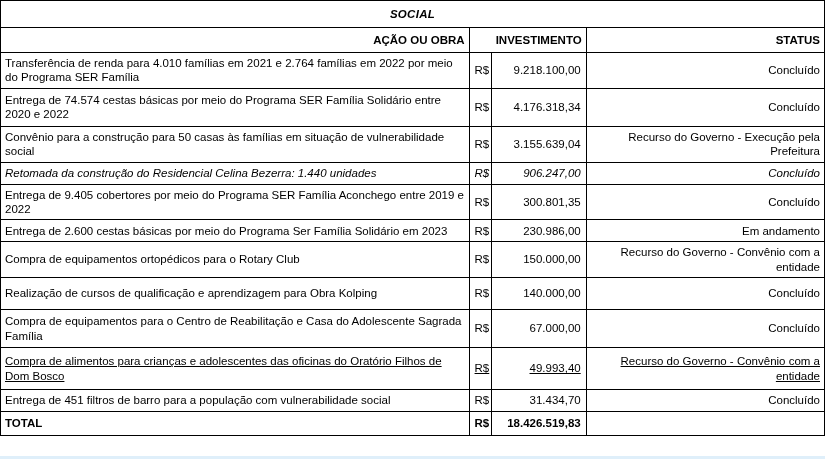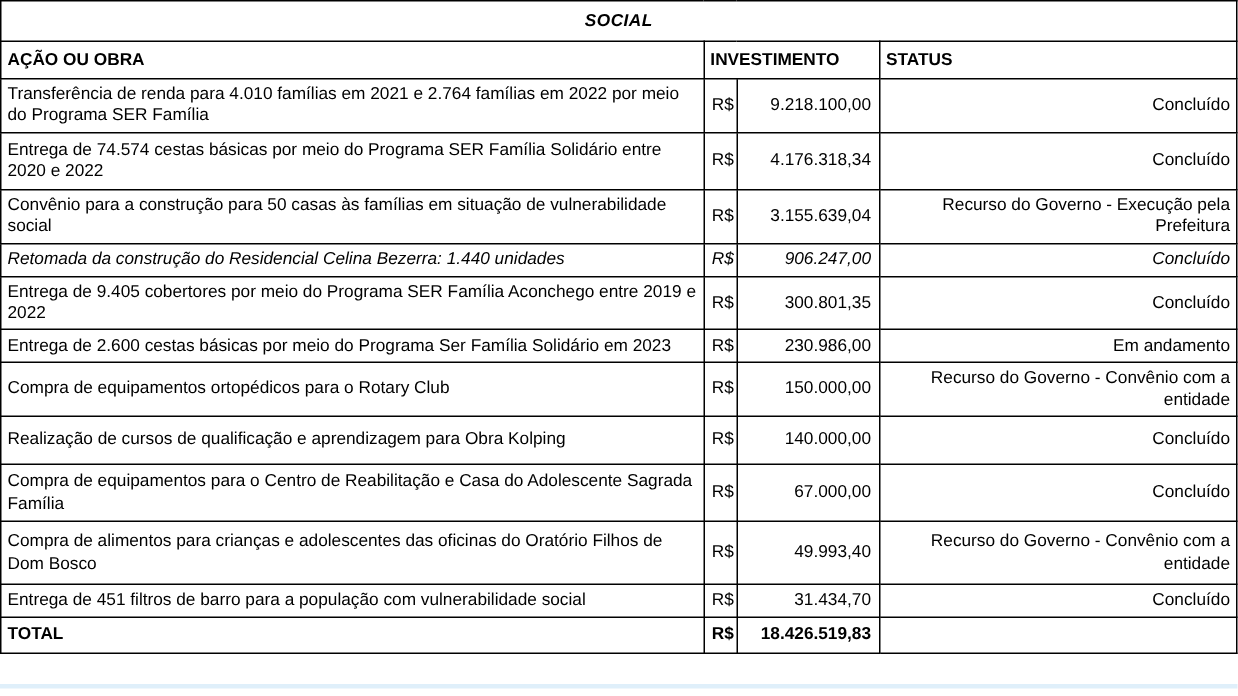--- a/index.html
+++ b/index.html
@@ -43,21 +43,21 @@
     letter-spacing: 0.3px;
     height: 20px;
     padding: 2px 4px;
     font-style: italic;
   }
   .header-row td {
     background: #5cc3ee;
     color: #ffffff;
     font-weight: bold;
     font-size: 11.5px;
-    text-align: left;
+    text-align: right;
     height: 18px;
     padding: 2px 4px;
   }
   .col-acao { width: 468px; }
   .col-rs { width: 22px; text-align: left; }
   .col-valor { width: 95px; text-align: right; }
   .col-status { width: 238px; text-align: left; }
 
   .data-row td.col-acao { text-align: left; }
   .data-row td.col-rs { text-align: left; padding-left: 5px; }
@@ -164,21 +164,21 @@
         <td class="col-status">Concluído</td>
       </tr>
 
       <tr class="data-row" style="height:38px;">
         <td class="col-acao">Compra de equipamentos para o Centro de Reabilitação e Casa do Adolescente Sagrada Família</td>
         <td class="col-rs">R$</td>
         <td class="col-valor">67.000,00</td>
         <td class="col-status">Concluído</td>
       </tr>
 
-      <tr class="data-row" style="height:42px;">
+      <tr class="data-row" style="height:42px;text-decoration:underline;">
         <td class="col-acao">Compra de alimentos para crianças e adolescentes das oficinas do Oratório Filhos de Dom Bosco</td>
         <td class="col-rs">R$</td>
         <td class="col-valor">49.993,40</td>
         <td class="col-status">Recurso do Governo - Convênio com a entidade</td>
       </tr>
 
       <tr class="data-row" style="height:22px;">
         <td class="col-acao">Entrega de 451 filtros de barro para a população com vulnerabilidade social</td>
         <td class="col-rs">R$</td>
         <td class="col-valor">31.434,70</td>

